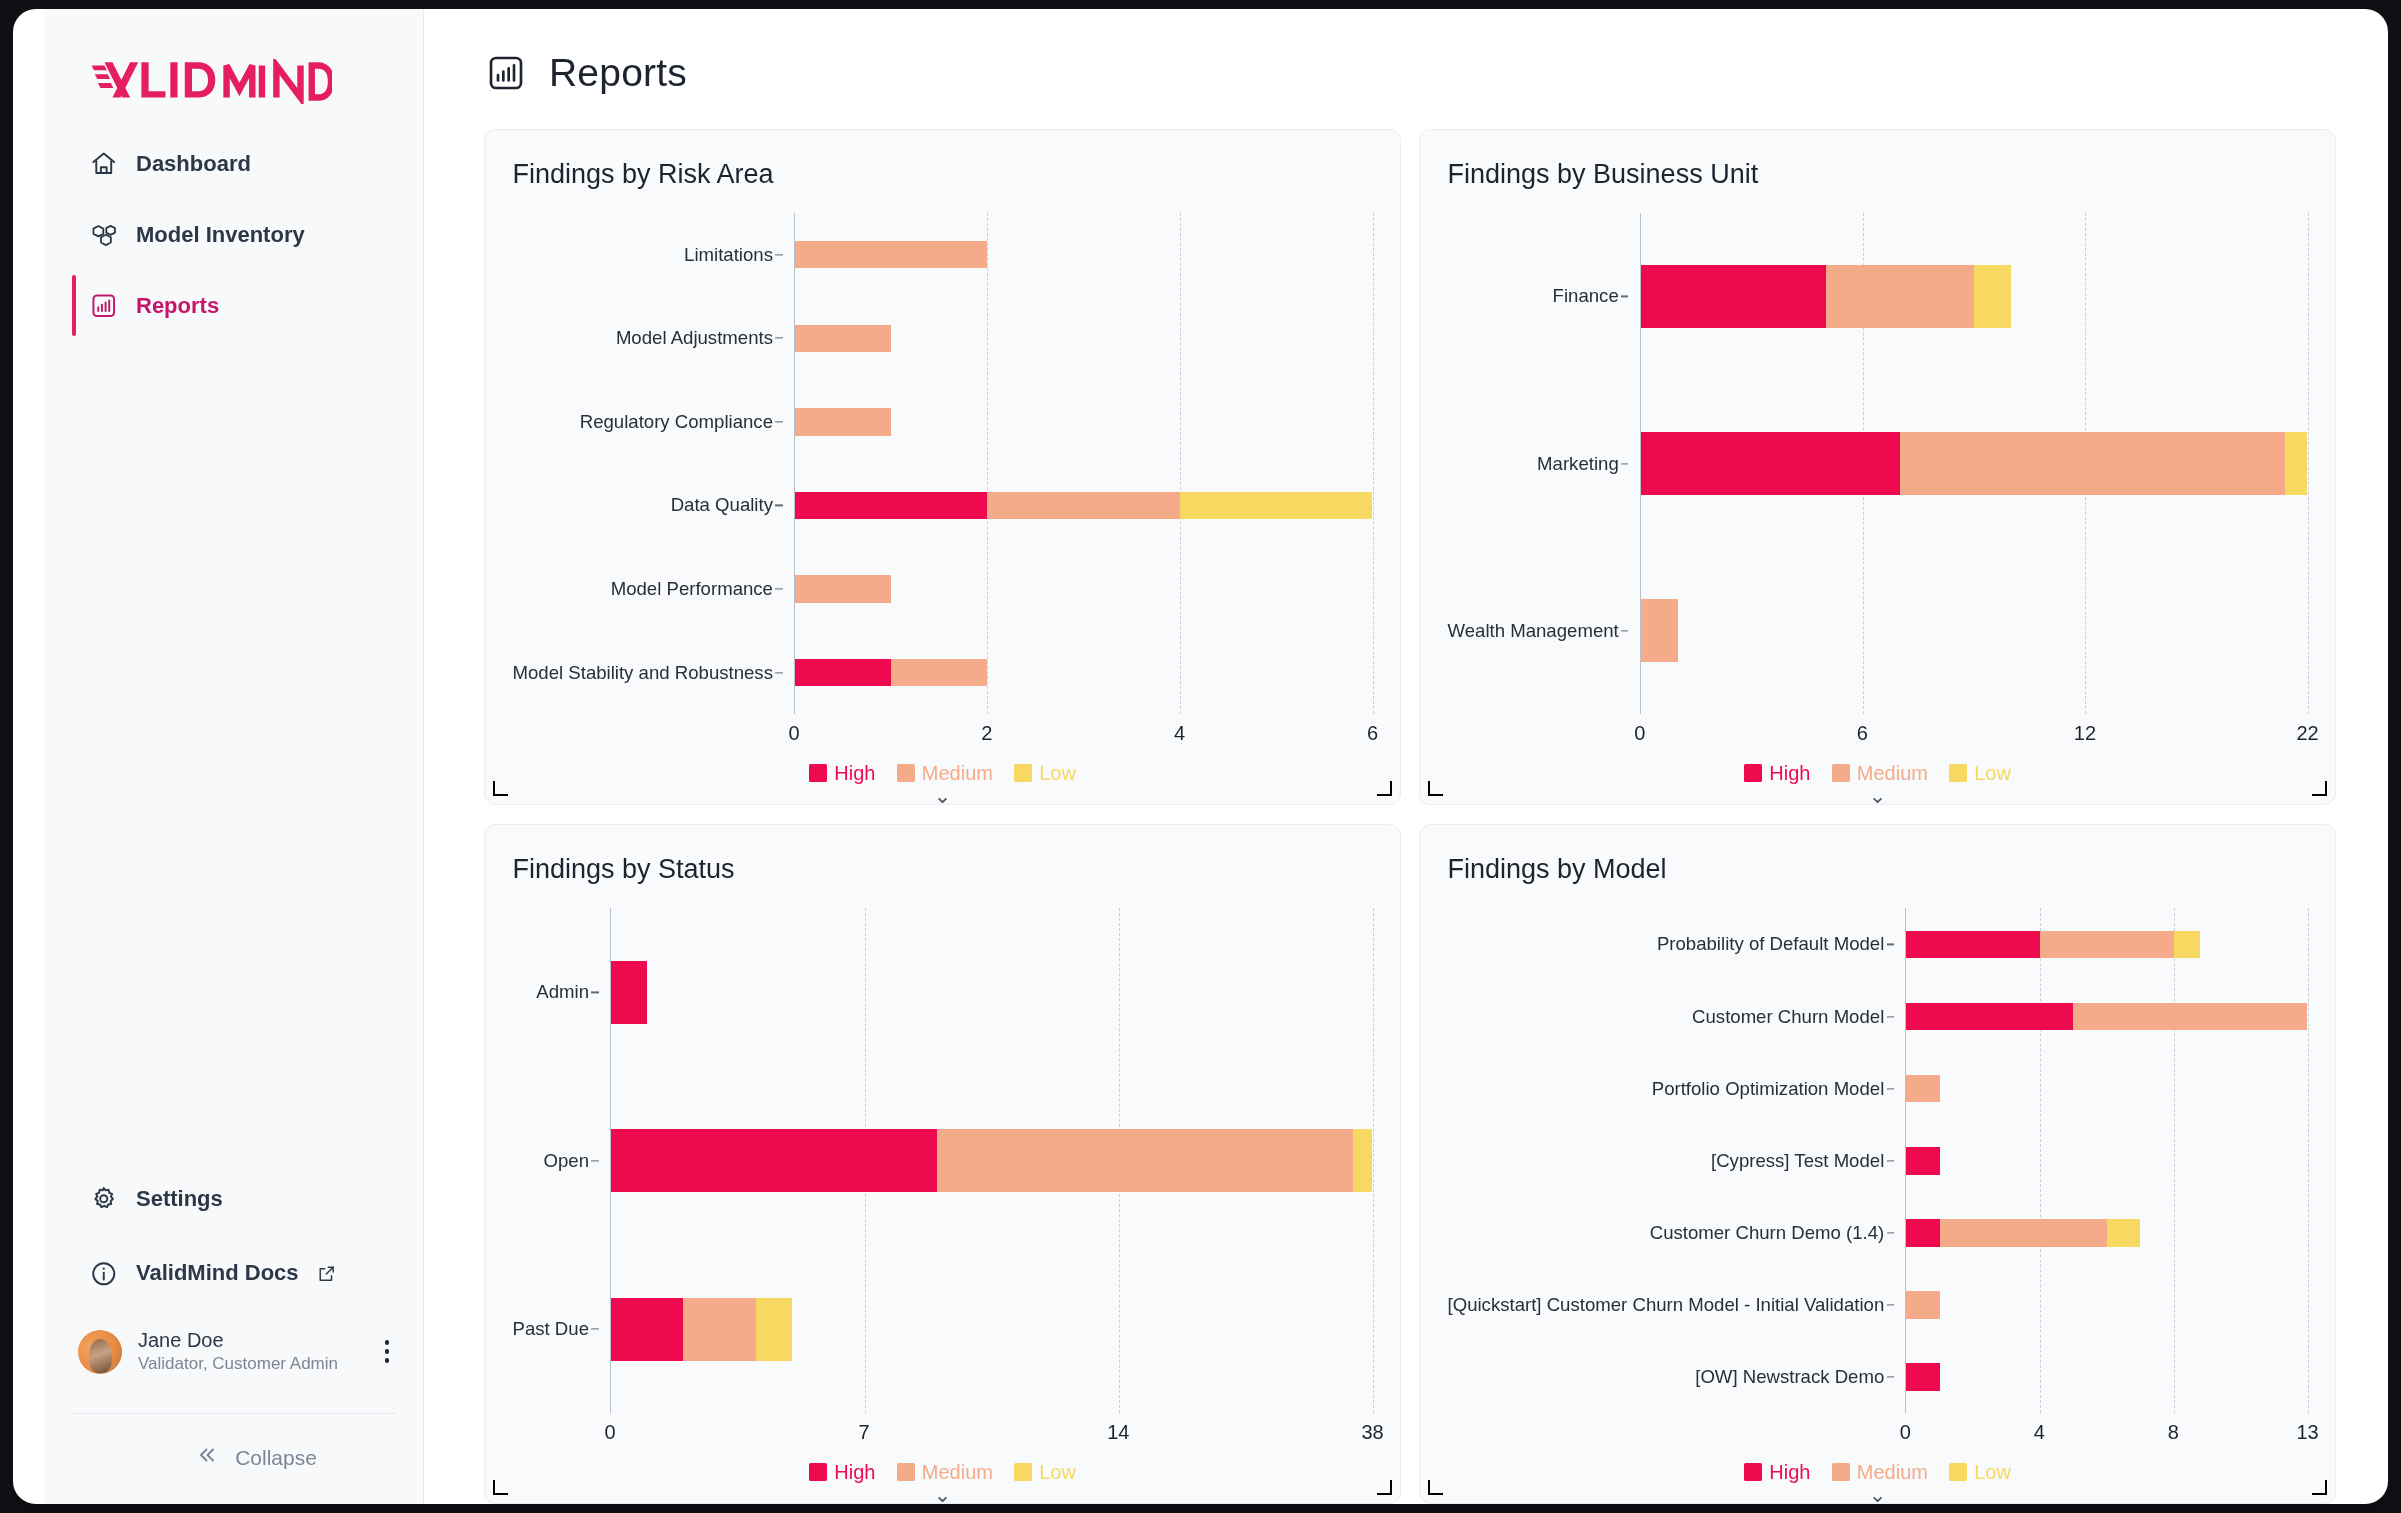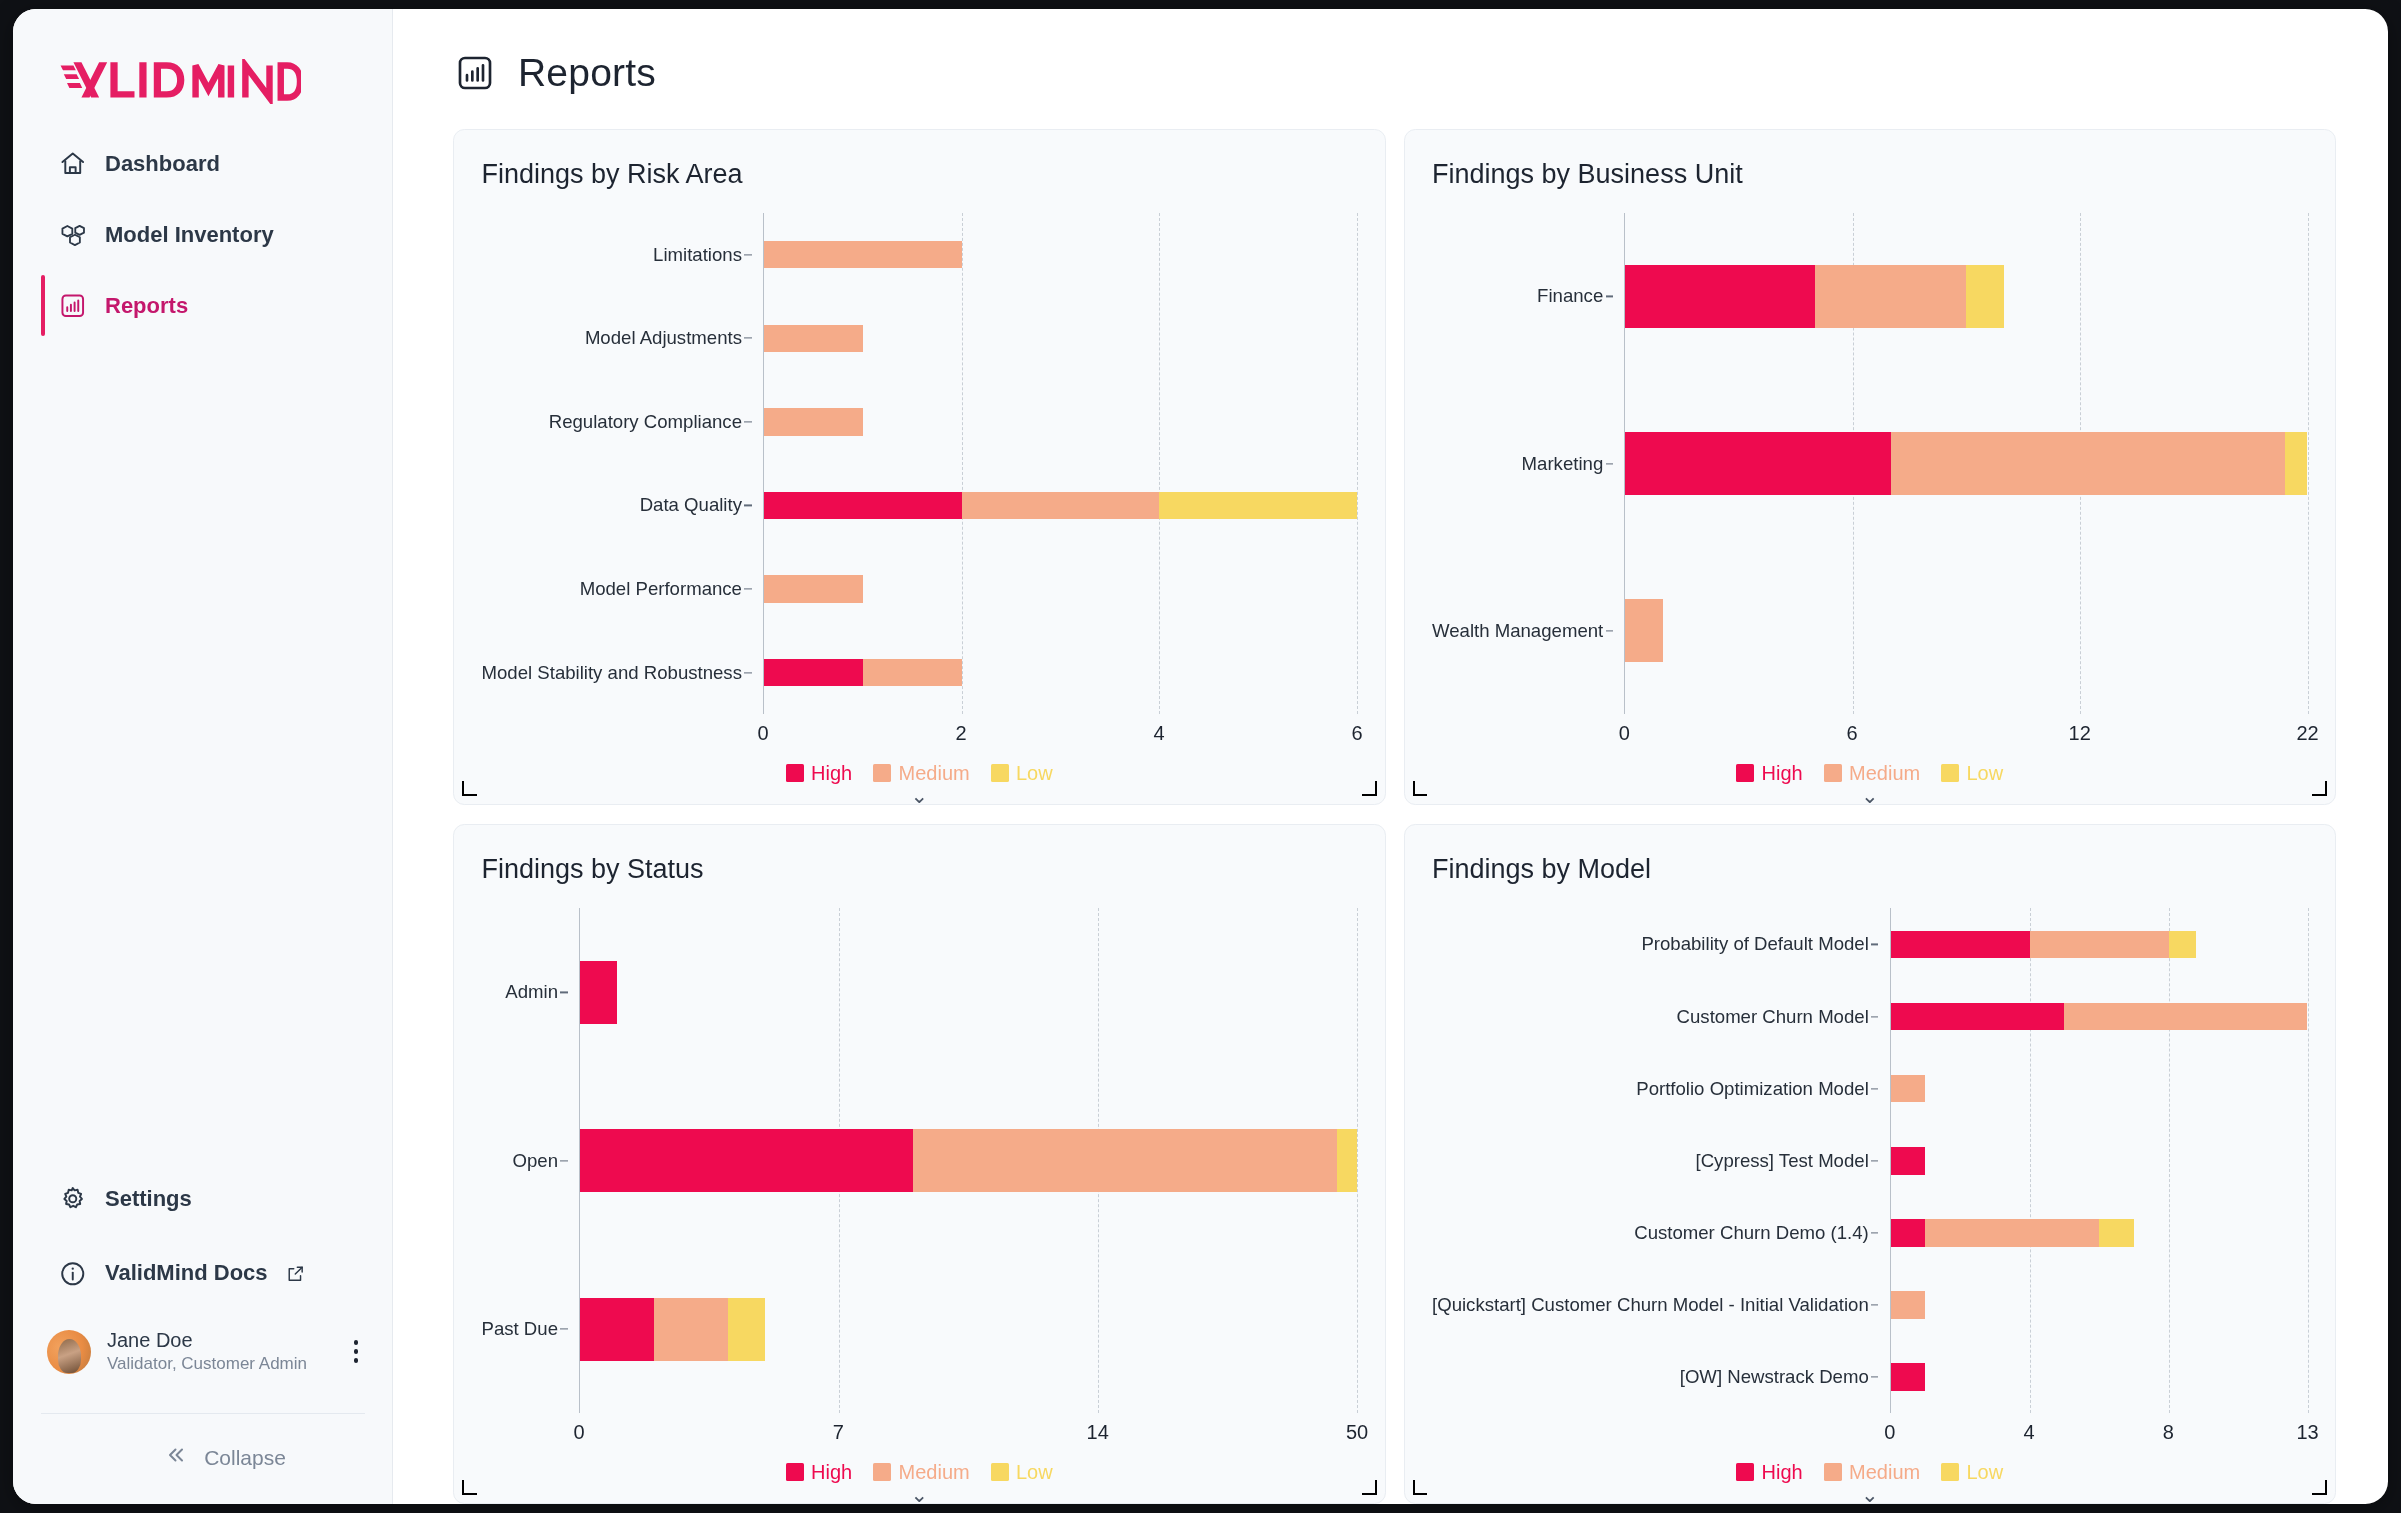--- a/index.html
+++ b/index.html
@@ -26,20 +26,21 @@
   
   .sidebar {
     width: 380px;
     flex: 0 0 380px;
     background: #f7f9fb;
     border-right: 0.8px solid #e6eaef;
     display: flex;
     flex-direction: column;
     padding: 0 0 0 0;
     position: relative;
+    margin-left: 31px;
   }
   .logo-wrap { padding: 50px 0 0 45px; }
   .logo { display: flex; align-items: center; }
   .logo svg { display: block; }
   .nav { margin-top: 34px; display: flex; flex-direction: column; }
   .nav-item {
     display: flex; align-items: center; gap: 18px;
     padding: 11.3px 0 11.3px 45px;
     color: #2c3847;
     font-size: 22px;
@@ -473,21 +474,21 @@
               </div>
             </div>
             <div class="axis-wrap">
               <div style="flex: 0 0 auto; visibility: hidden; padding-right: 11.3px;">
                 <div class="cat-label">Past Due</div>
               </div>
               <div class="axis" style="flex: 1 1 auto;">
                 <div class="tick" style="left: 0%;">0</div>
                 <div class="tick" style="left: 33.3333%;">7</div>
                 <div class="tick" style="left: 66.6667%; text-align: center;">14</div>
-                <div class="tick" style="left: 100%;">50</div>
+                <div class="tick" style="left: 100%;">38</div>
               </div>
             </div>
             <div class="legend">
               <div class="lg" style="color: rgb(238, 10, 79);">
                 <span class="sw" style="background: rgb(238, 10, 79);"></span>
                 <span>High</span>
               </div>
               <div class="lg" style="color: rgb(245, 171, 137);">
                 <span class="sw" style="background: rgb(245, 171, 137);"></span>
                 <span>Medium</span>

